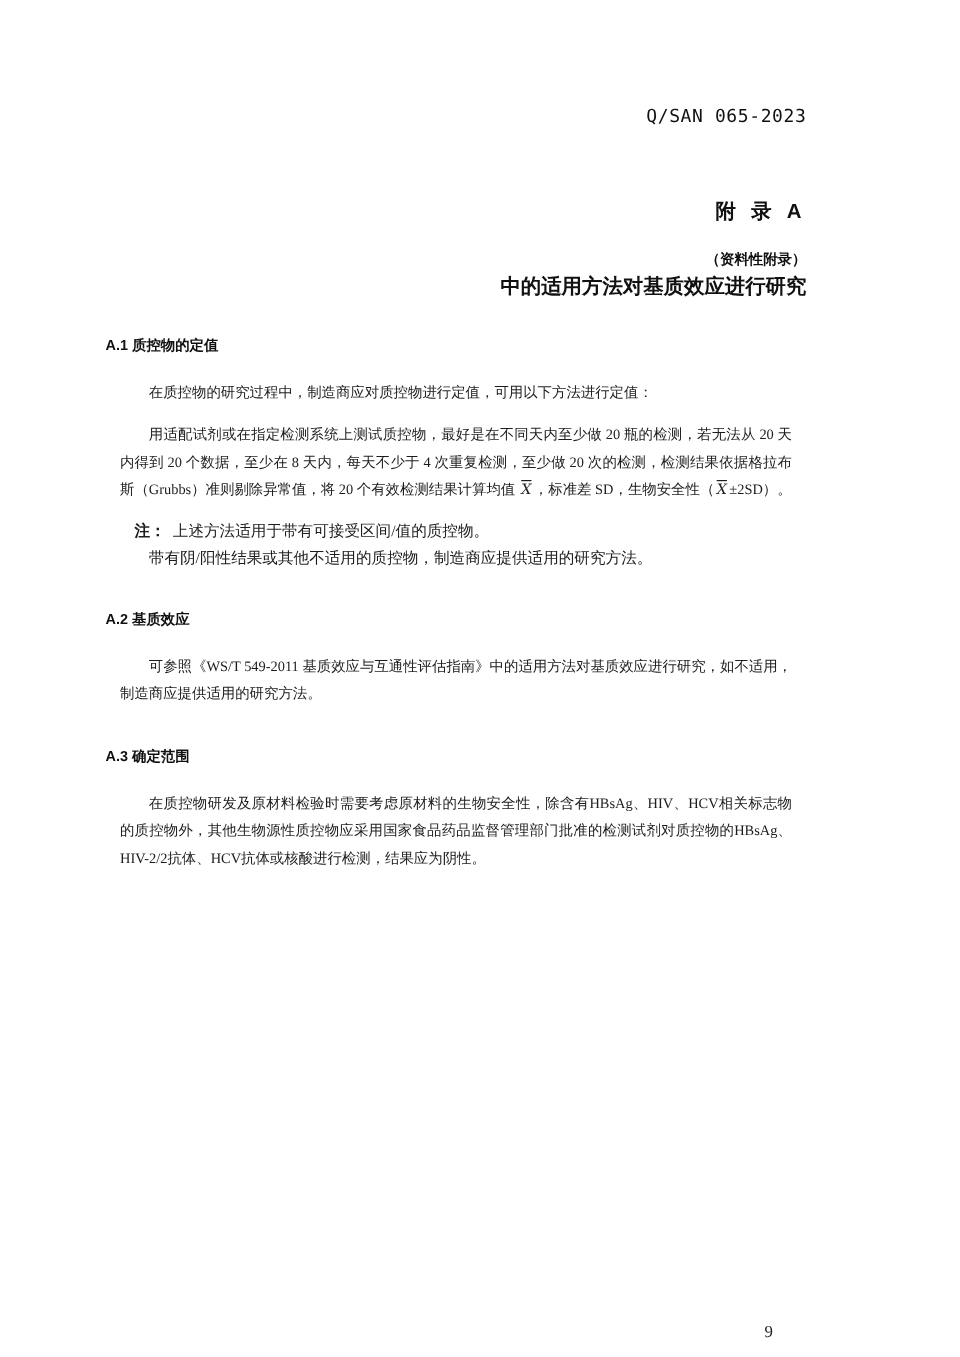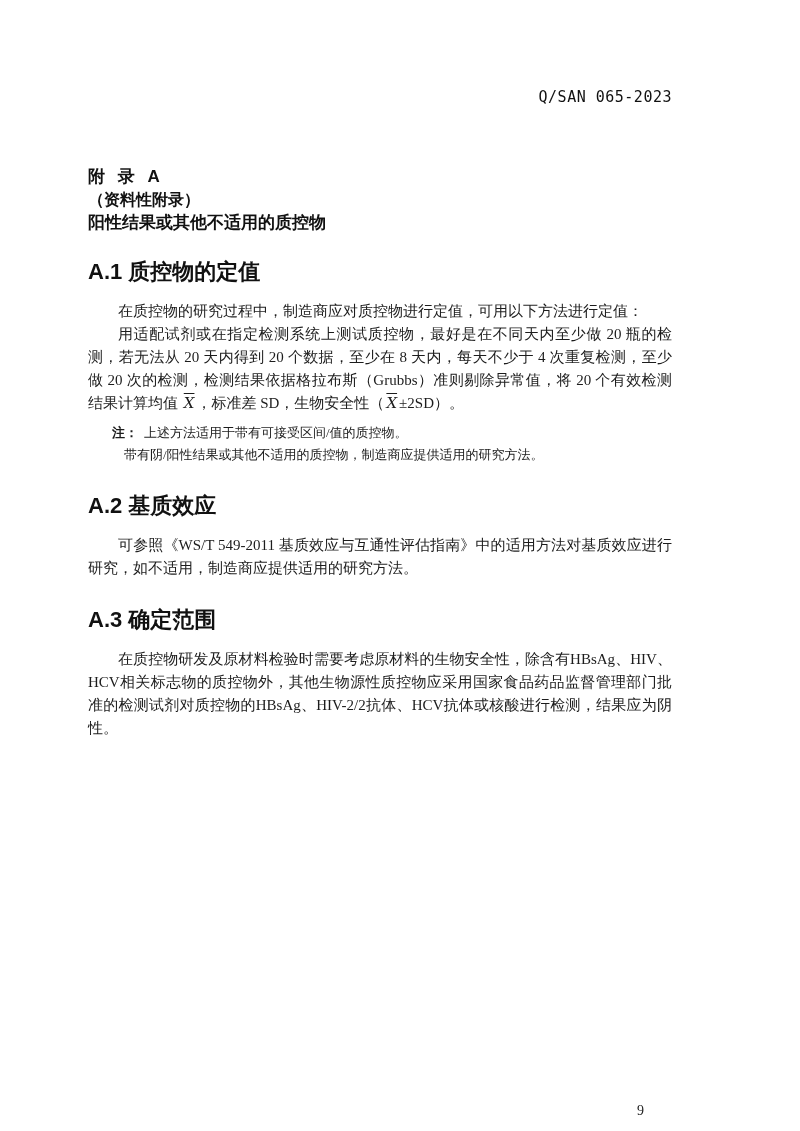--- a/index.html
+++ b/index.html
@@ -20,54 +20,54 @@
   }
   .doc-header {
     text-align: right;
     font-family: "DejaVu Sans Mono", "Liberation Mono", monospace;
     font-size: 15px;
     letter-spacing: 0.5px;
     color: #111;
   }
   .title-block {
     margin-top: 60px;
-    text-align: left;
+    text-align: right;
     font-family: "Liberation Sans", "DejaVu Sans", sans-serif;
     font-weight: bold;
     color: #111;
   }
   .title-line1 {
     font-size: 17px;
     letter-spacing: 4px;
     line-height: 22px;
   }
   .title-line2 {
-    font-size: 16px;
+    font-size: 12px;
     line-height: 22px;
-    margin-top: 1px;
+    margin-top: 17px;
   }
   .title-line3 {
     font-size: 17px;
     line-height: 22px;
     margin-top: 1px;
   }
   .sec-heading {
     font-family: "Liberation Sans", "DejaVu Sans", sans-serif;
     font-weight: bold;
-    font-size: 22px;
+    font-size: 12px;
     color: #111;
     margin: 30px 0 18px 0;
     line-height: 20px;
   }
   .sec-heading.first {
     margin-top: 28px;
   }
   .body-p {
-    margin: 0;
-    font-size: 15px;
+    margin: 12px;
+    font-size: 12px;
     line-height: 23px;
     text-align: justify;
     text-indent: 2em;
     word-break: break-all;
   }
   .xbar {
     font-style: italic;
     text-decoration: overline;
     font-family: "DejaVu Serif", serif;
     padding: 0 2px;
@@ -105,21 +105,21 @@
 
 <div class="page">
 
   <div class="doc-header">
     <span>Q/SAN 065-2023</span>
   </div>
 
   <div class="title-block">
     <div class="title-line1">附 录 A</div>
     <div class="title-line2">（资料性附录）</div>
-    <div class="title-line3">阳性结果或其他不适用的质控物</div>
+    <div class="title-line3">中的适用方法对基质效应进行研究</div>
   </div>
 
   <div class="sec-heading first">A.1 质控物的定值</div>
 
   <p class="body-p">在质控物的研究过程中，制造商应对质控物进行定值，可用以下方法进行定值：</p>
 
   <p class="body-p"><span>用适配试剂或在指定检测系统上测试质控物，最好是在不同天内至少做 20 瓶的检测，若无法从 20 天内得到 20 个数据，至少在 8 天内，每天不少于 4 次重复检测，至少做 20 次的检测，检测结果依据格拉布斯（Grubbs）准则剔除异常值，将 20 个有效检测结果计算均值 </span><span class="xbar">X</span><span>，标准差 SD，生物安全性（</span><span class="xbar">X</span><span>±2SD）。</span></p>
 
   <div class="note">
     <div class="note-line1">

